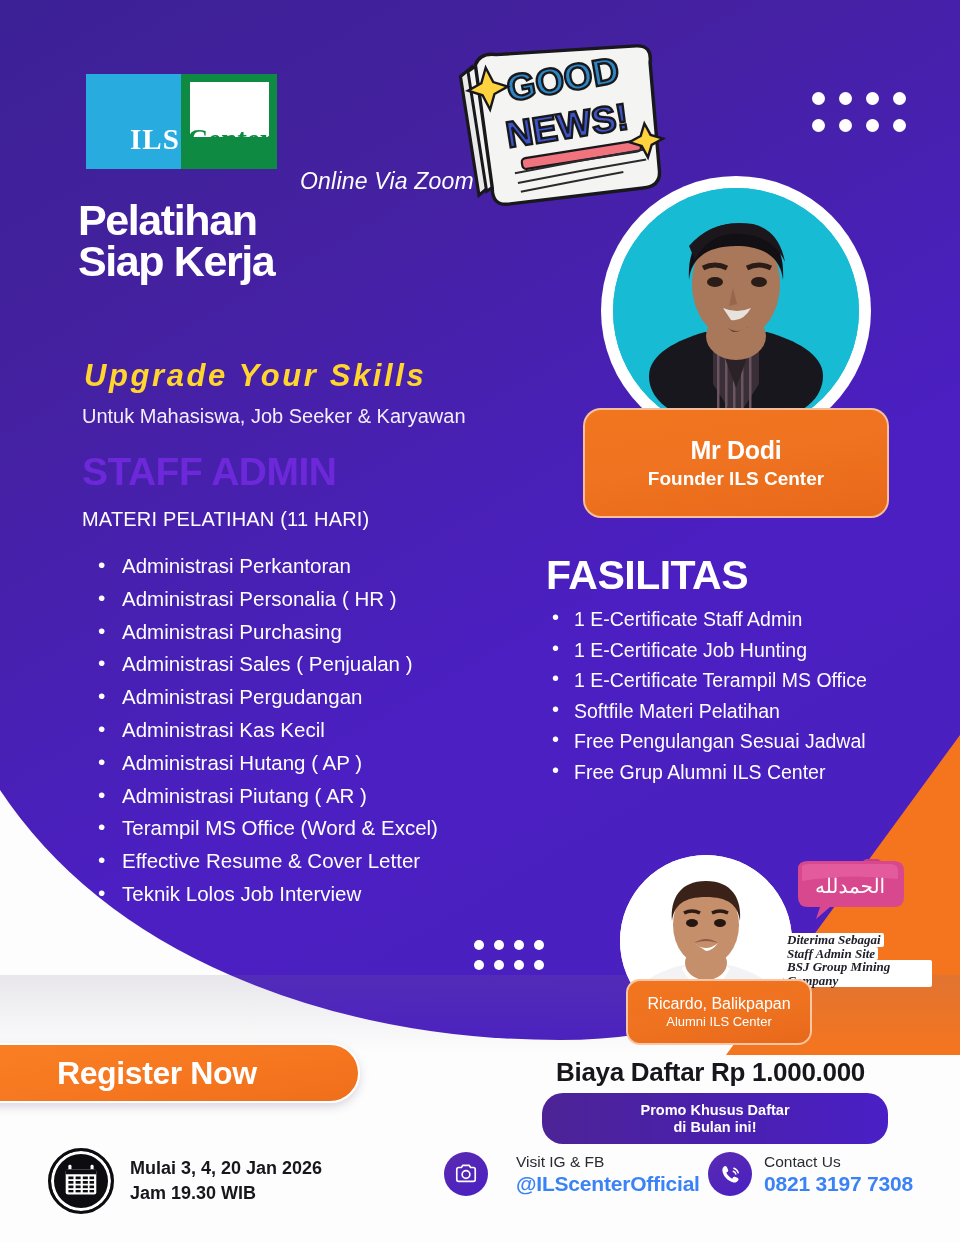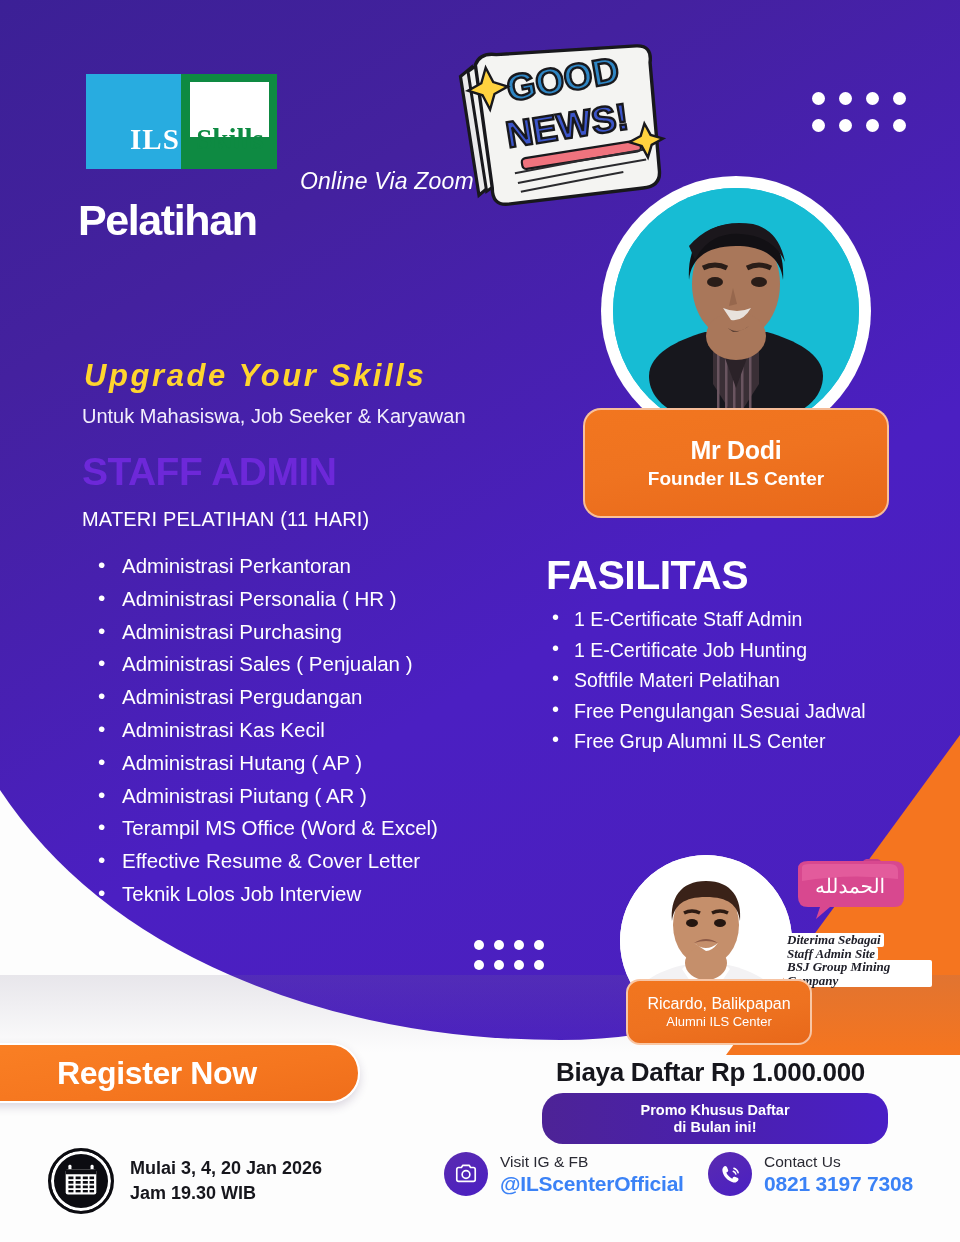--- a/index.html
+++ b/index.html
@@ -127,21 +127,21 @@
       display:flex; flex-direction:column; align-items:center; justify-content:center; }
   #promo span { font-size:14.5px; font-weight:700; color:#ffffff; line-height:17px; }
 
   
   #foot-date { position:absolute; left:48px; top:1148px; display:flex; align-items:center; gap:16px; }
   #cal-badge { width:66px; height:66px; border-radius:50%; background:#0c0c11;
       border:3px solid #0c0c11; box-shadow:0 0 0 3px #ffffff inset, 0 0 0 0; position:relative;
       display:flex; align-items:center; justify-content:center; }
   #foot-date .txt { font-size:18px; font-weight:700; color:#16161c; line-height:25px; }
 
-  #foot-ig { position:absolute; left:444px; top:1152px; display:flex; align-items:center; gap:12px; }
+  #foot-ig { position:absolute; left:444px; top:1152px; display:flex; align-items:center; gap:28px; }
   #foot-wa { position:absolute; left:708px; top:1152px; display:flex; align-items:center; gap:12px; }
   .ico-circle { width:44px; height:44px; border-radius:50%;
       background:linear-gradient(150deg,#5a2bb0 0%,#4a1fc3 100%);
       display:flex; align-items:center; justify-content:center; flex:0 0 auto; }
   .foot-lines .small { font-size:15.5px; color:#2a2a33; font-weight:400; line-height:19px; }
   .foot-lines .big { font-size:21px; color:#3b82f6; font-weight:700; line-height:25px; letter-spacing:-0.2px; }
 </style>
 </head>
 <body>
 
@@ -162,21 +162,21 @@
       <span></span>
       <span></span>
   </div>
 
   <div id="logo">
     <div class="logo-cyan">
       <div class="lt">ILS</div>
     </div>
     <div class="logo-green">
       <div class="inner"></div>
-      <div class="gt">Skills</div>
+      <div class="gt">Center</div>
     </div>
   </div>
 
   <div id="goodnews">
     <svg viewBox="0 0 230 192" width="230" height="192">
       <g transform="rotate(-6 115 96)">
         <path d="M18 38 L30 30 L36 150 L24 158 Z" fill="#e9e9ea" stroke="#18181c" stroke-width="3.2"></path>
         <path d="M26 34 L38 27 L44 148 L32 155 Z" fill="#f2f2f1" stroke="#18181c" stroke-width="3"></path>
         <path d="M34 28 Q40 16 56 20 L196 26 Q212 27 208 44 L206 152 Q206 168 188 168 L52 170 Q36 170 38 152 Z" fill="#f4f4f2" stroke="#18181c" stroke-width="3.4"></path>
         <text x="64" y="68" font-family="Liberation Sans, sans-serif" font-size="37" font-weight="700" fill="#2f86c4" stroke="#18181c" stroke-width="2.4" transform="rotate(-4 64 68)">GOOD</text>
@@ -189,20 +189,21 @@
         </g>
         <path d="M44 32 L50 47 L64 53 L50 59 L44 74 L38 59 L24 53 L38 47 Z" fill="#ffd23f" stroke="#18181c" stroke-width="2.4"></path>
         <path d="M196 104 L201 116 L213 121 L201 126 L196 138 L191 126 L179 121 L191 116 Z" fill="#ffd23f" stroke="#18181c" stroke-width="2.4"></path>
       </g>
     </svg>
   </div>
 
   <div id="online-via">Online Via Zoom</div>
   <div id="h1">
     <span>Pelatihan</span>
+    <span class="l2">Siap Kerja</span>
   </div>
   <div id="upgrade">Upgrade Your Skills</div>
   <div id="untuk">Untuk Mahasiswa, Job Seeker &amp; Karyawan</div>
   <div id="staffadmin">STAFF ADMIN</div>
   <div id="materi">MATERI PELATIHAN (11 HARI)</div>
 
   <ul id="materi-list">
     <li>Administrasi Perkantoran</li>
     <li>Administrasi Personalia ( HR )</li>
     <li>Administrasi Purchasing</li>
@@ -213,20 +214,21 @@
     <li>Administrasi Piutang ( AR )</li>
     <li>Terampil MS Office (Word &amp; Excel)</li>
     <li>Effective Resume &amp; Cover Letter</li>
     <li>Teknik Lolos Job Interview</li>
   </ul>
 
   <div id="fasilitas-title">FASILITAS</div>
   <ul id="fasilitas-list">
     <li>1 E-Certificate Staff Admin</li>
     <li>1 E-Certificate Job Hunting</li>
+    <li>1 E-Certificate Terampil MS Office</li>
     <li>Softfile Materi Pelatihan</li>
     <li>Free Pengulangan Sesuai Jadwal</li>
     <li>Free Grup Alumni ILS Center</li>
   </ul>
 
   <div id="dodi-wrap">
     <div id="dodi-ring"></div>
     <div id="dodi-photo">
       <svg viewBox="0 0 246 246" width="246" height="246">
         <rect width="246" height="246" fill="#17bcd4"></rect>

